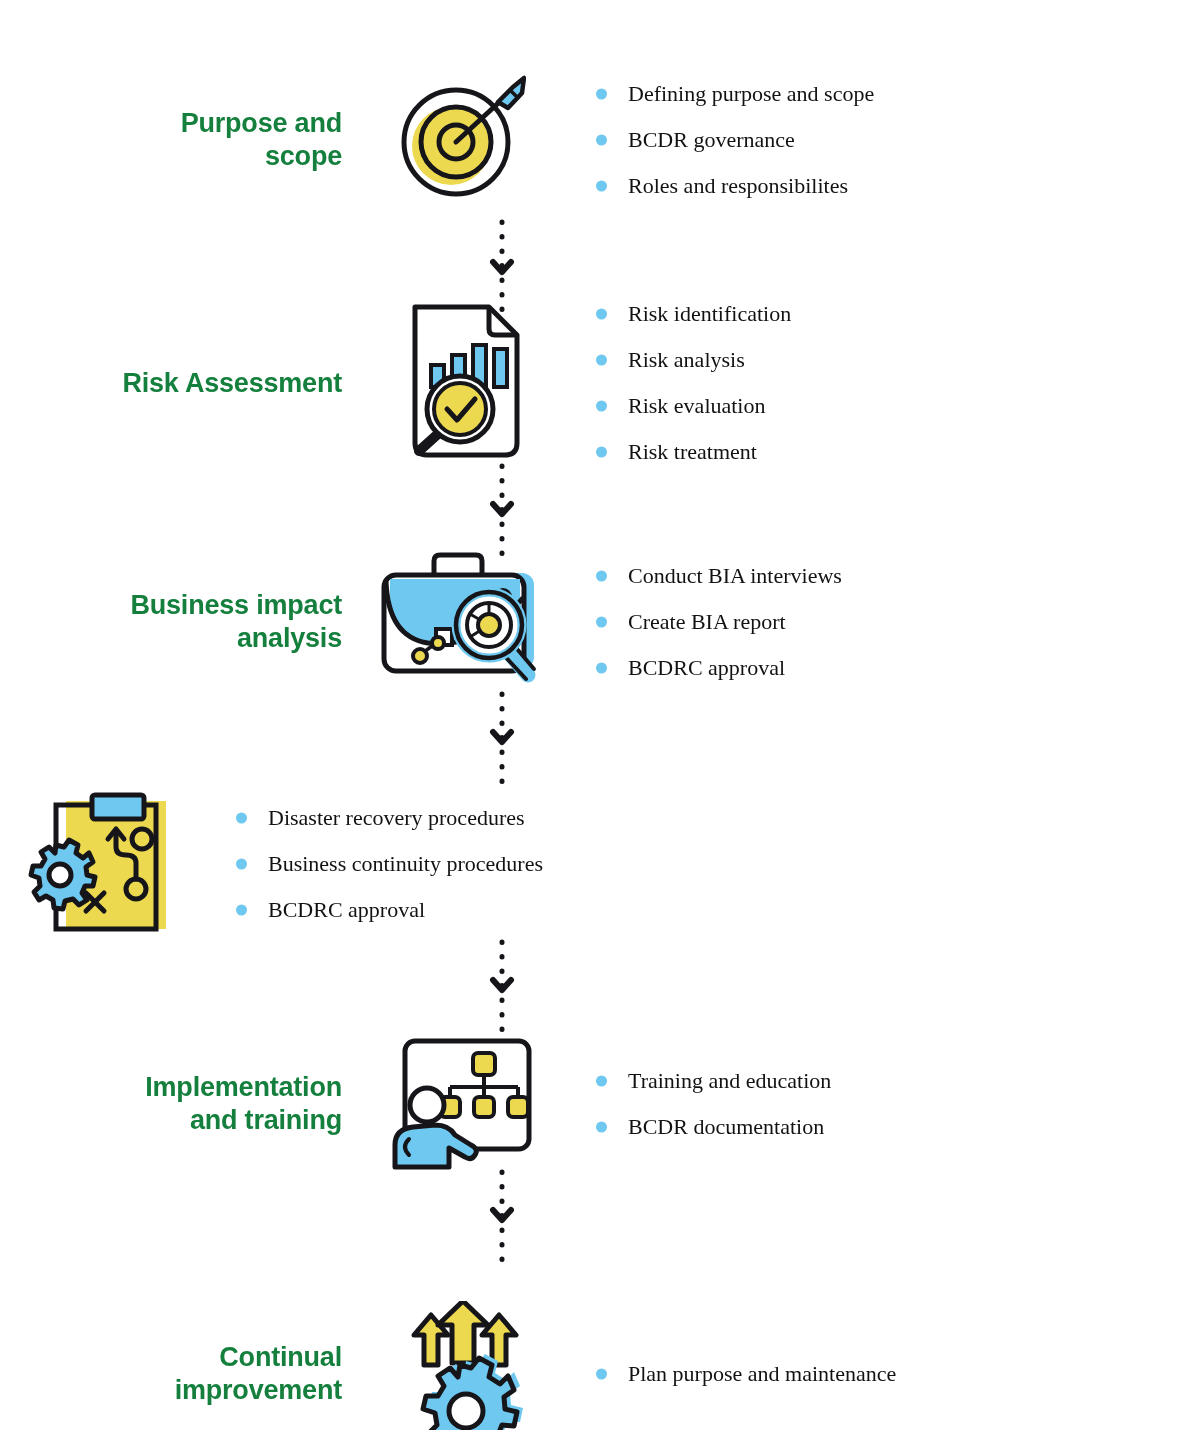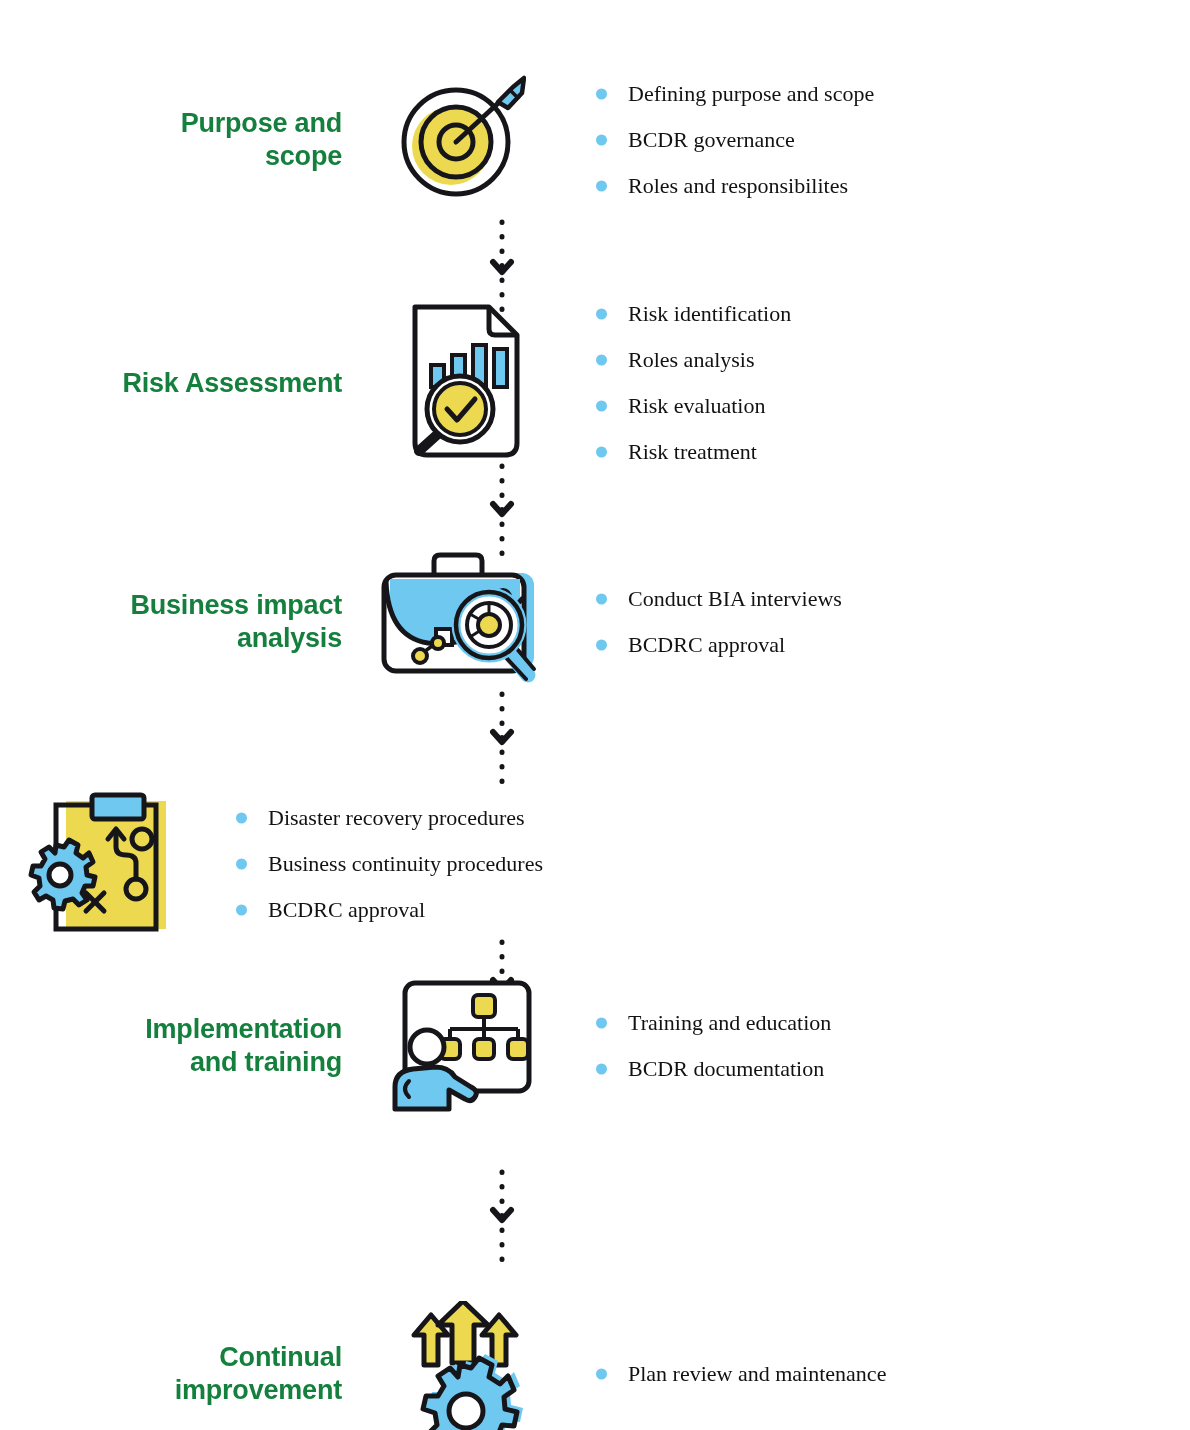--- a/index.html
+++ b/index.html
@@ -180,21 +180,21 @@
         <line x1="42" y1="130" x2="22" y2="148" stroke="#16161a" stroke-width="10" stroke-linecap="round"></line>
 
         <circle cx="63" cy="106" r="33" fill="#ffffff" stroke="#16161a" stroke-width="5"></circle>
         <circle cx="63" cy="106" r="26" fill="#ecd950" stroke="#16161a" stroke-width="4"></circle>
         <polyline points="50,106 60,117 78,96" fill="none" stroke="#16161a" stroke-width="5" stroke-linecap="round" stroke-linejoin="round"></polyline>
       </svg>
     </div>
     <div class="stage-bullets">
       <ul class="bullets">
         <li><span class="dot"></span><span>Risk identification</span></li>
-        <li><span class="dot"></span><span>Roles analysis</span></li>
+        <li><span class="dot"></span><span>Risk analysis</span></li>
         <li><span class="dot"></span><span>Risk evaluation</span></li>
         <li><span class="dot"></span><span>Risk treatment</span></li>
       </ul>
     </div>
   </div>
 
   <div class="stage" style="top:552px;height:140px;">
     <div class="stage-title">
       <div>Business impact</div>
       <div>analysis</div>
@@ -229,20 +229,21 @@
         <circle cx="113" cy="74" r="22" fill="none" stroke="#16161a" stroke-width="4"></circle>
         <line x1="113" y1="74" x2="113" y2="52" stroke="#16161a" stroke-width="3"></line>
         <line x1="113" y1="74" x2="94" y2="63" stroke="#16161a" stroke-width="3"></line>
         <line x1="113" y1="74" x2="94" y2="86" stroke="#16161a" stroke-width="3"></line>
         <circle cx="113" cy="74" r="11" fill="#ecd950" stroke="#16161a" stroke-width="4"></circle>
       </svg>
     </div>
     <div class="stage-bullets">
       <ul class="bullets">
         <li><span class="dot"></span><span>Conduct BIA interviews</span></li>
+        <li><span class="dot"></span><span>Create BIA report</span></li>
         <li><span class="dot"></span><span>BCDRC approval</span></li>
       </ul>
     </div>
   </div>
 
   <div class="stage" style="top:790px;height:148px;">
     <div class="stage-icon">
       <svg width="160" height="150" viewBox="0 0 160 150">
 
         <rect x="46" y="12" width="100" height="128" fill="#ecd950"></rect>
@@ -267,21 +268,21 @@
     </div>
     <div class="stage-bullets">
       <ul class="bullets">
         <li><span class="dot"></span><span>Disaster recovery procedures</span></li>
         <li><span class="dot"></span><span>Business continuity procedures</span></li>
         <li><span class="dot"></span><span>BCDRC approval</span></li>
       </ul>
     </div>
   </div>
 
-  <div class="stage" style="top:976px;height:140px;align-items:center;">
+  <div class="stage" style="top:1034px;height:140px;align-items:center;">
     <div class="stage-title">
       <div>Implementation</div>
       <div>and training</div>
     </div>
     <div class="stage-icon">
       <svg width="146" height="142" viewBox="0 0 146 142">
 
         <rect x="18" y="8" width="124" height="108" rx="10" fill="#ffffff" stroke="#16161a" stroke-width="5"></rect>
 
         <rect x="86" y="20" width="22" height="22" rx="5" fill="#ecd950" stroke="#16161a" stroke-width="4"></rect>
@@ -324,18 +325,18 @@
           <path d="M0,-44 L11,-41 L19,-51 L32,-44 L29,-32 L40,-25 L48,-33 L54,-19 L44,-12 L45,0 L57,3 L54,17 L42,16 L38,26 L45,36 L34,43 L25,35 L13,38 L10,50 L-3,48 L-4,36 L-15,31 L-25,36 L-32,25 L-23,16 L-25,4 L-37,0 L-34,-13 L-22,-13 L-16,-23 L-22,-33 L-10,-41 L-2,-32 Z" fill="#6ec8ef"></path>
         </g>
         <g transform="translate(68,108)">
           <path d="M0,-44 L11,-41 L19,-51 L32,-44 L29,-32 L40,-25 L48,-33 L54,-19 L44,-12 L45,0 L57,3 L54,17 L42,16 L38,26 L45,36 L34,43 L25,35 L13,38 L10,50 L-3,48 L-4,36 L-15,31 L-25,36 L-32,25 L-23,16 L-25,4 L-37,0 L-34,-13 L-22,-13 L-16,-23 L-22,-33 L-10,-41 L-2,-32 Z" fill="#6ec8ef" stroke="#16161a" stroke-width="5" stroke-linejoin="round"></path>
           <circle cx="6" cy="2" r="17" fill="#ffffff" stroke="#16161a" stroke-width="5"></circle>
         </g>
       </svg>
     </div>
     <div class="stage-bullets">
       <ul class="bullets">
-        <li><span class="dot"></span><span>Plan review and maintenance</span></li>
+        <li><span class="dot"></span><span>Plan purpose and maintenance</span></li>
       </ul>
     </div>
   </div>
 
 </div>
 
 </body></html>

